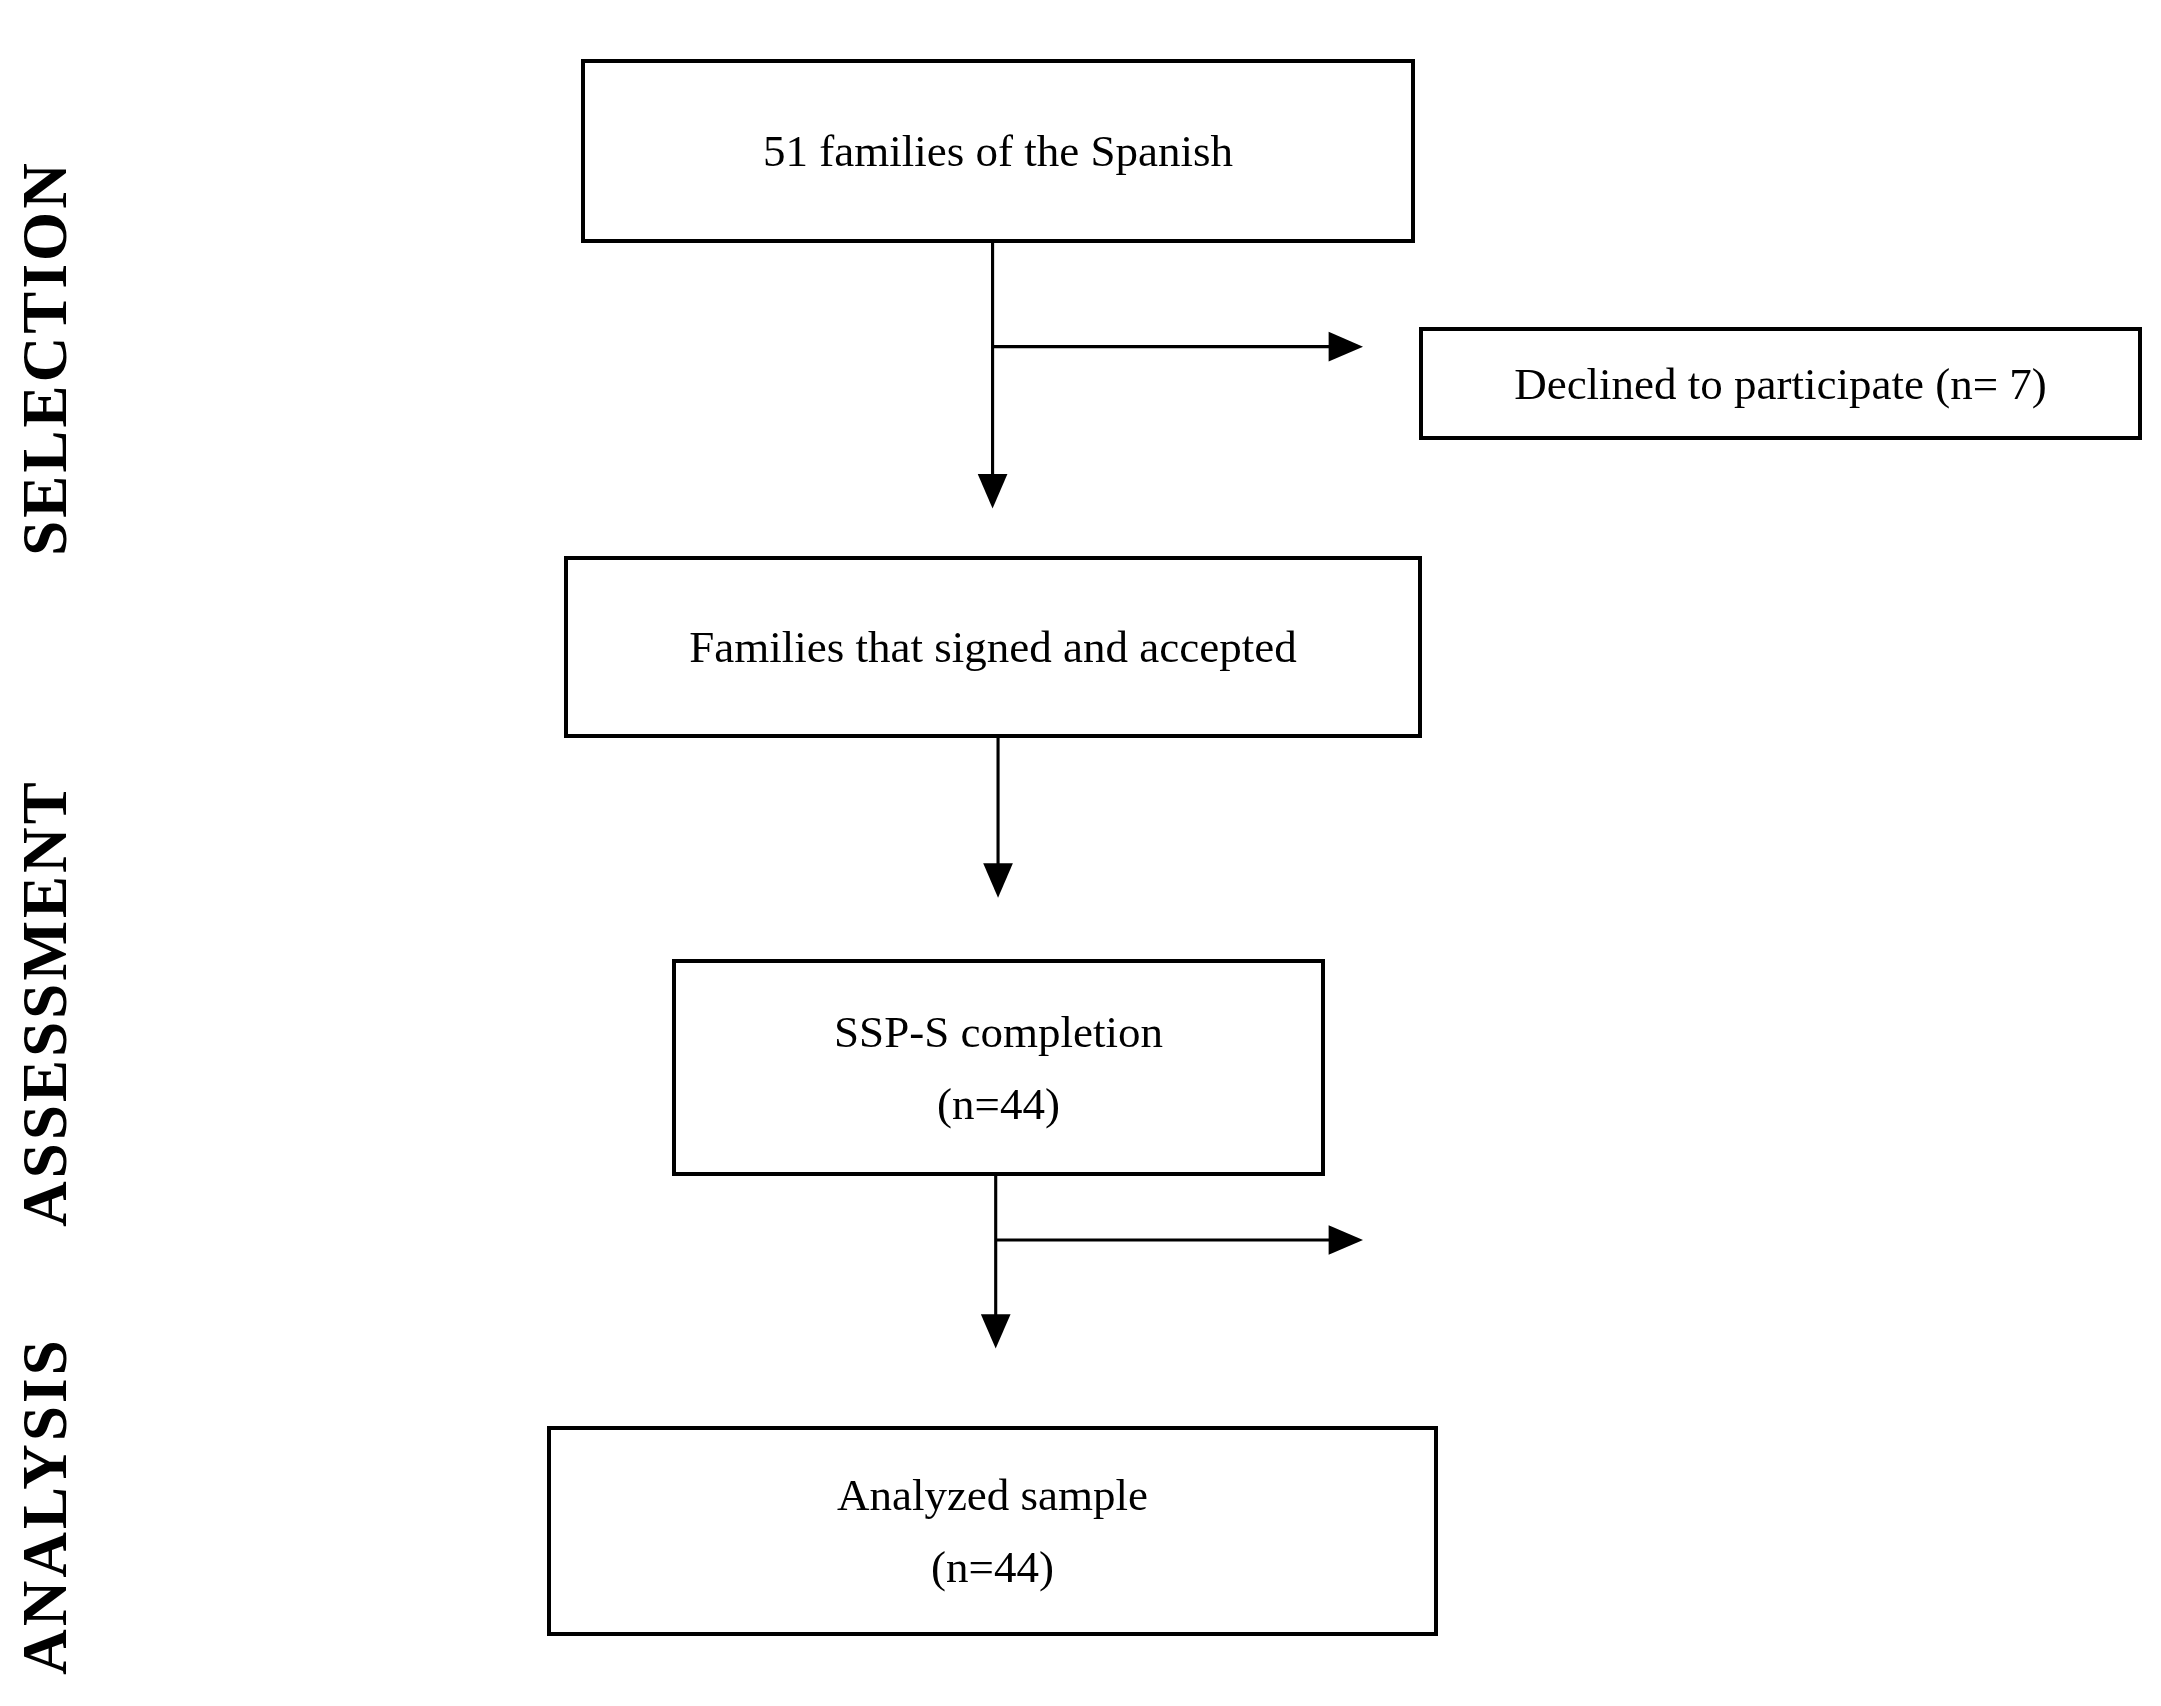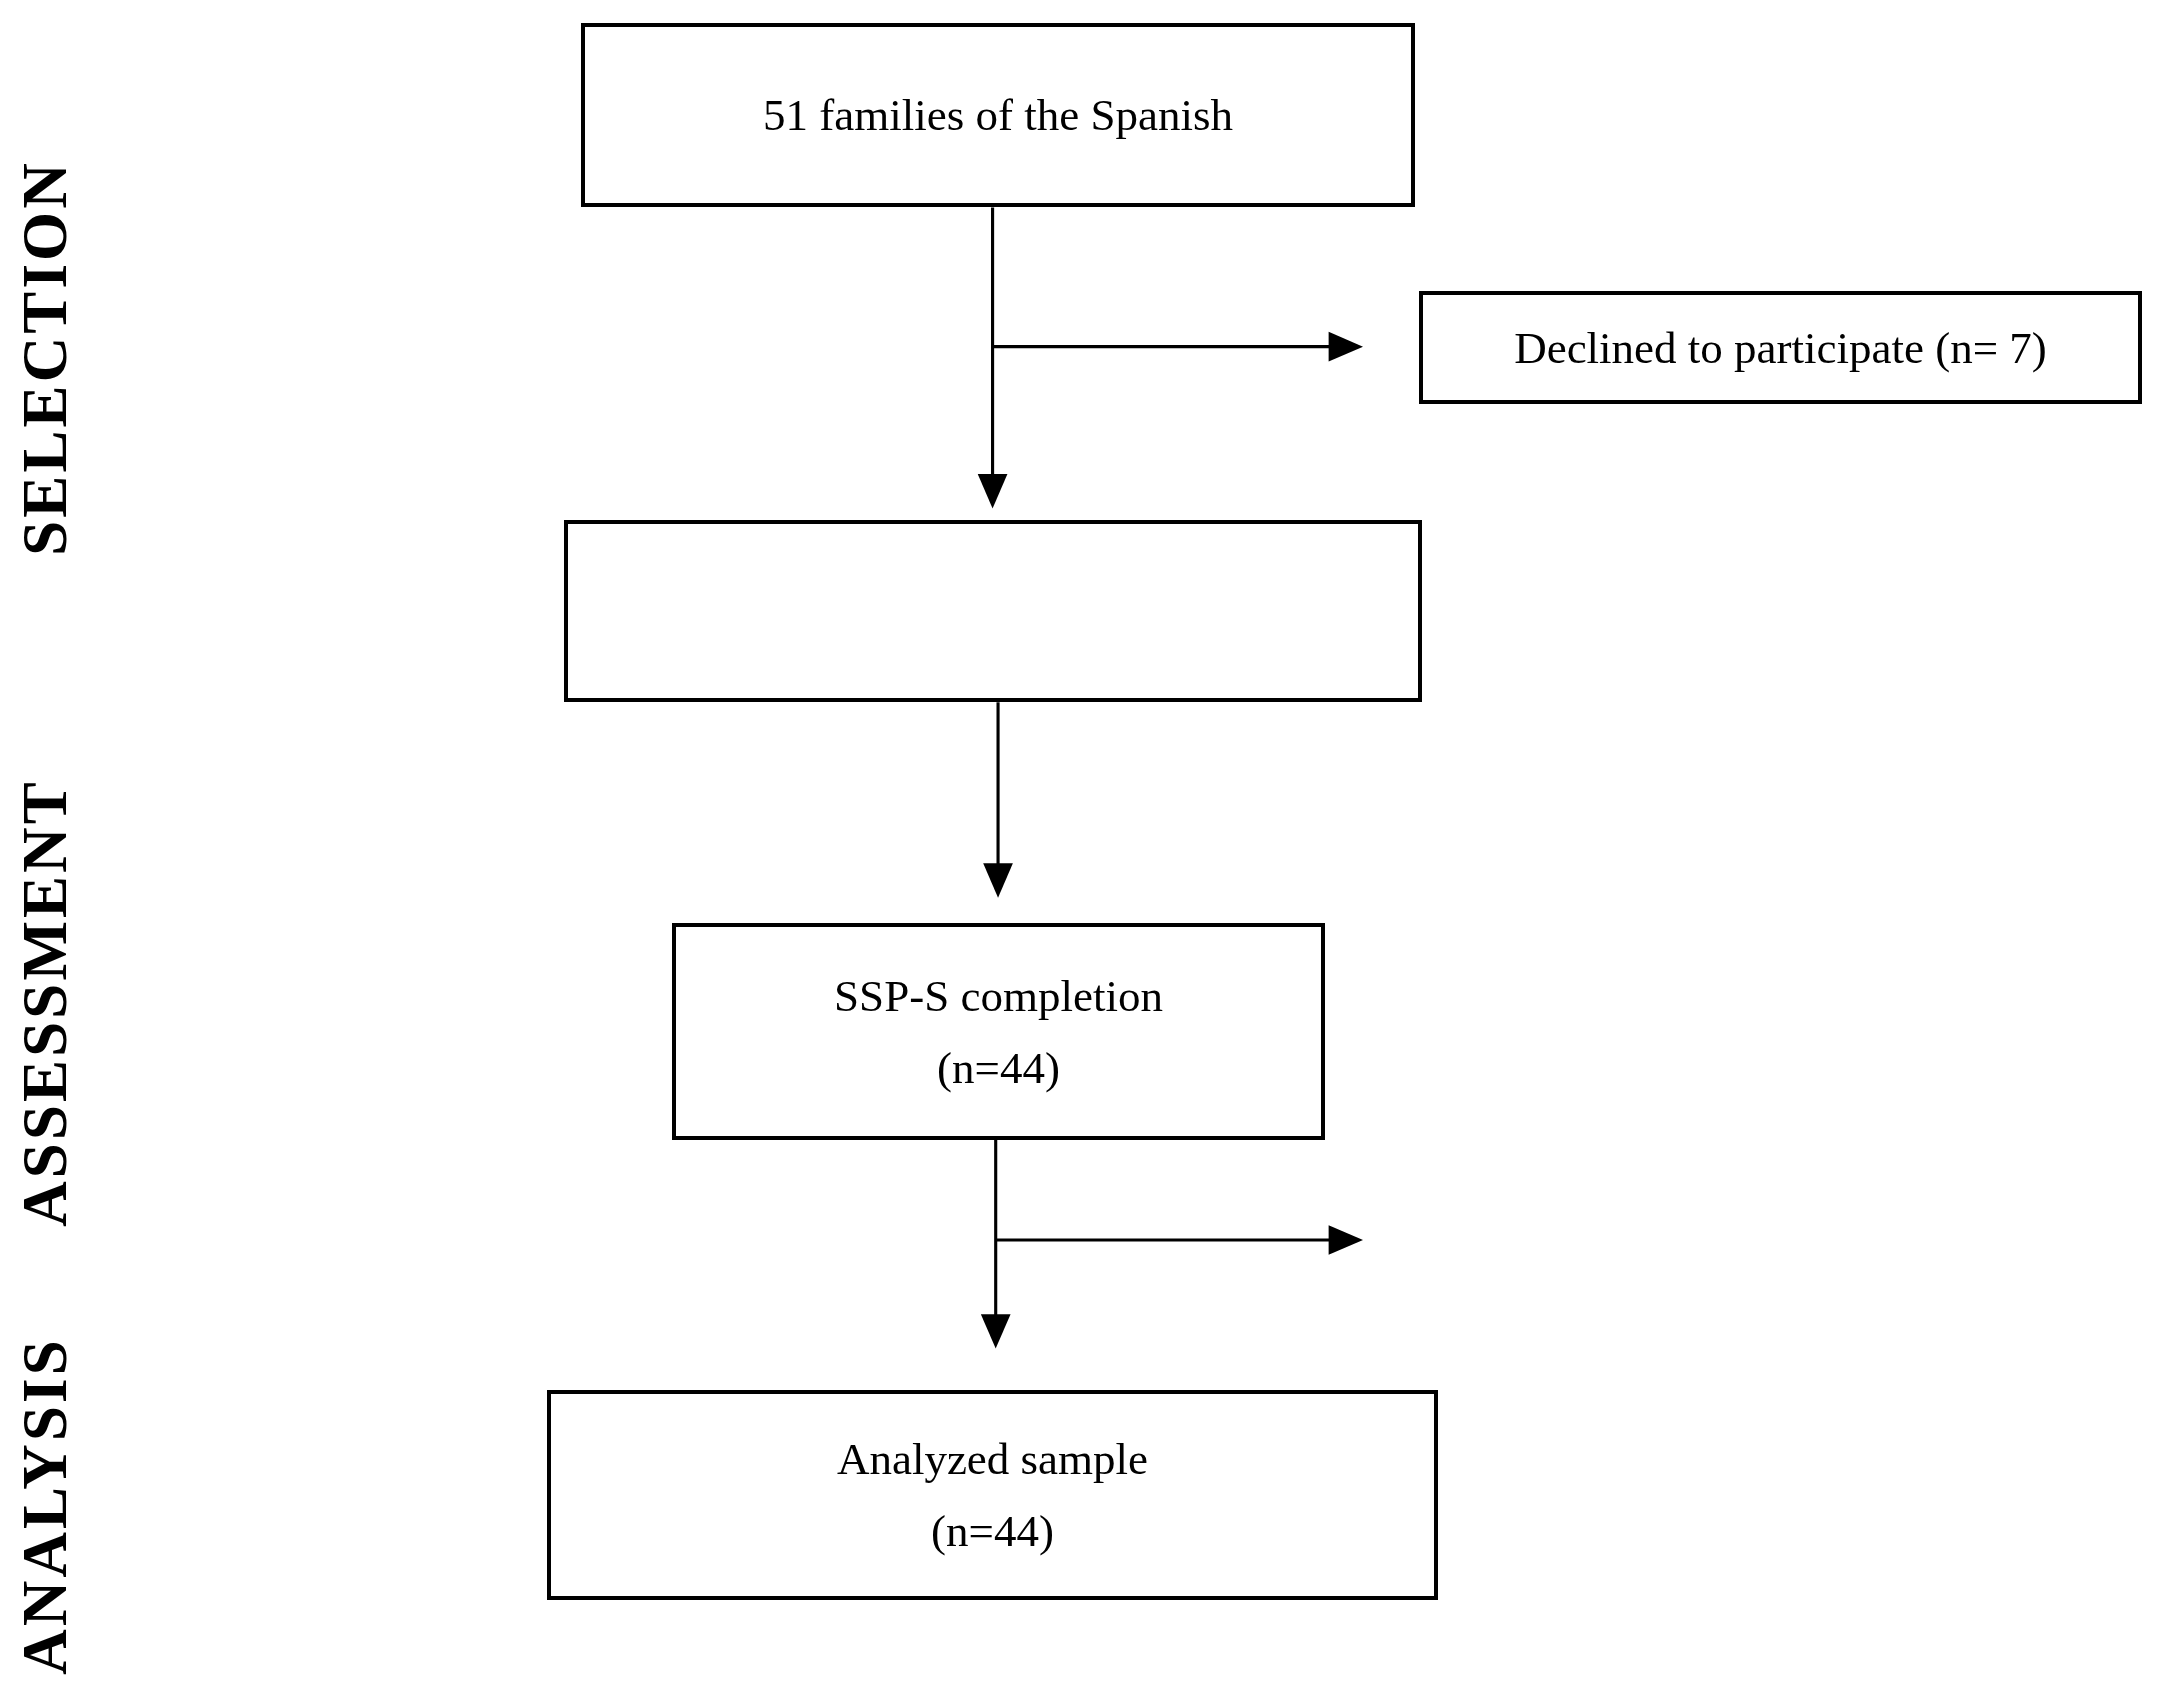--- a/index.html
+++ b/index.html
@@ -31,20 +31,21 @@
     border: 4.7px solid #000000;
     background: #ffffff;
     box-sizing: border-box;
     display: flex;
     flex-direction: column;
     align-items: center;
     justify-content: center;
     text-align: center;
     font-size: 45px;
     line-height: 72px;
+    margin-top: 36px;
   }
   .flow-box .box-line {
     display: block;
     white-space: nowrap;
   }
   #box-initial   { left: 581px;  top: 23px;   width: 834px; height: 184px; }
   #box-declined  { left: 1419px; top: 291px;  width: 723px;  height: 113px; }
   #box-consent   { left: 564px;  top: 520px;  width: 858px; height: 182px; }
   #box-ssp       { left: 672px;  top: 923px; width: 653px;  height: 217px; }
   #box-missing   { left: 1423px; top: 1188px; width: 536px;  height: 125px; }
@@ -86,20 +87,21 @@
 
   <div id="box-initial" class="flow-box">
     <span class="box-line">51 families of the Spanish</span>
   </div>
 
   <div id="box-declined" class="flow-box">
     <span class="box-line">Declined to participate (n= 7)</span>
   </div>
 
   <div id="box-consent" class="flow-box">
+    <span class="box-line">Families that signed and accepted</span>
   </div>
 
   <div id="box-ssp" class="flow-box">
     <span class="box-line">SSP-S completion</span>
     <span class="box-line">(n=44)</span>
   </div>
 
 
   <div id="box-analyzed" class="flow-box">
     <span class="box-line">Analyzed sample</span>

